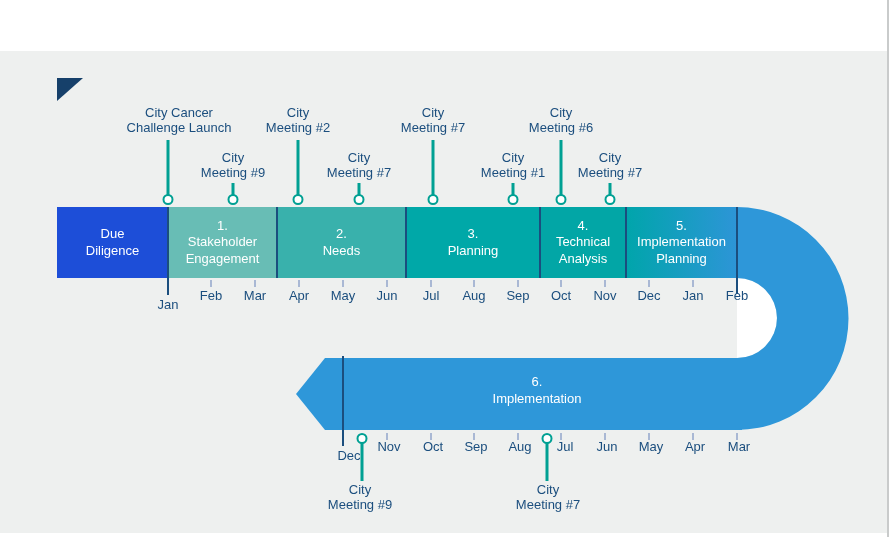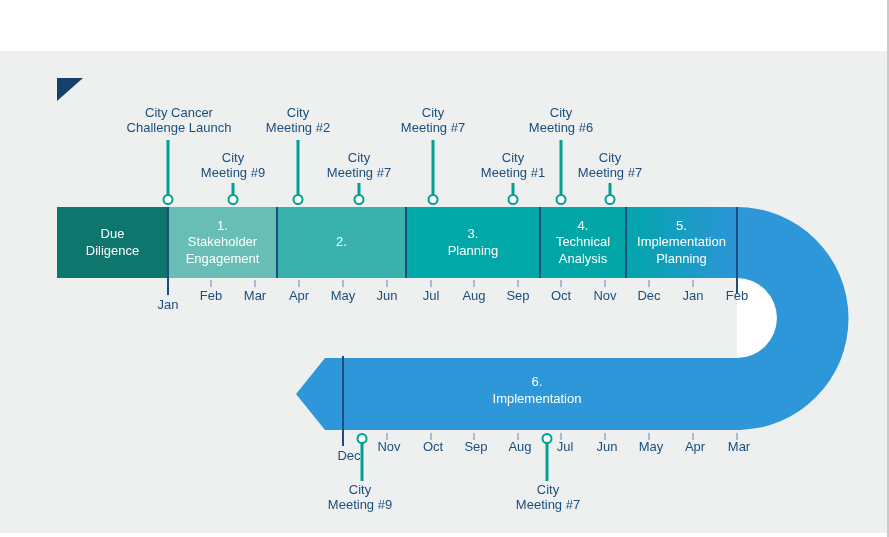--- a/index.html
+++ b/index.html
@@ -59,31 +59,32 @@
 
   <div class="gray-bg"></div>
   <div class="white-bottom"></div>
 
   <svg class="shapes" width="889" height="537" viewBox="0 0 889 537">
     <path d="M 737 278 A 40 40 0 0 1 737 358 L 737 278 Z" fill="#ffffff"></path>
     <path d="M 737 207 A 111.5 111.5 0 0 1 737 430 L 737 358 A 40 40 0 0 0 737 278 Z" fill="#2e97d9"></path>
     <path d="M 296 394 L 325 358 L 742 358 L 742 430 L 325 430 Z" fill="#2e97d9"></path>
   </svg>
 
-  <div class="seg" style="left:57px;width:111px;background:#0f766e;">
+  <div class="seg" style="left:57px;width:111px;background:#1d4ed8;">
     <span>Due</span>
     <span>Diligence</span>
   </div>
   <div class="seg" style="left:168px;width:109px;background:#68bdb5;">
     <span>1.</span>
     <span>Stakeholder</span>
     <span>Engagement</span>
   </div>
   <div class="seg" style="left:277px;width:129px;background:#39b1ac;">
     <span>2.</span>
+    <span>Needs</span>
   </div>
   <div class="seg" style="left:406px;width:134px;background:#00a8a8;">
     <span>3.</span>
     <span>Planning</span>
   </div>
   <div class="seg" style="left:540px;width:86px;background:#02a6a6;">
     <span>4.</span>
     <span>Technical</span>
     <span>Analysis</span>
   </div>

